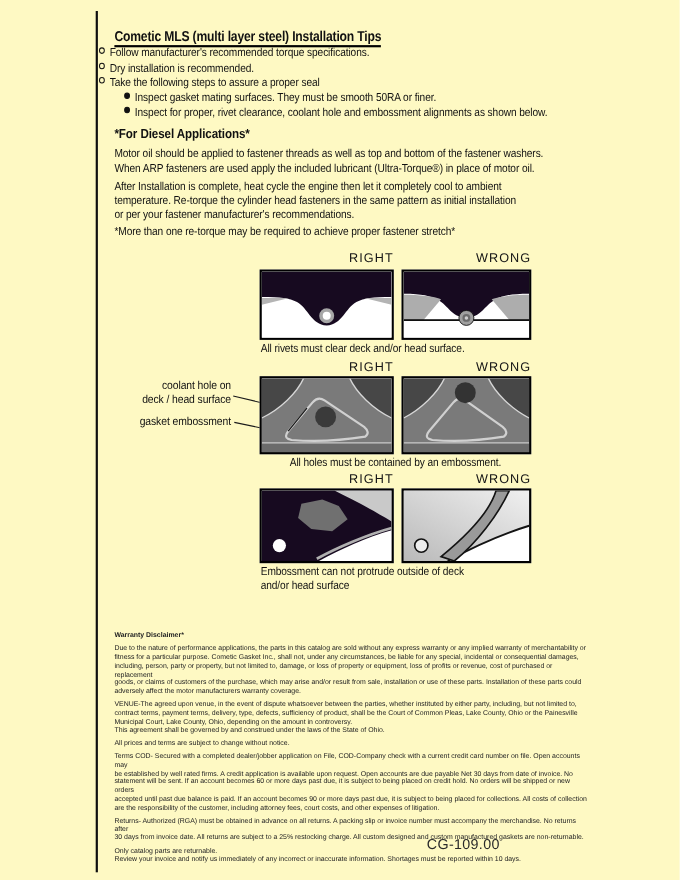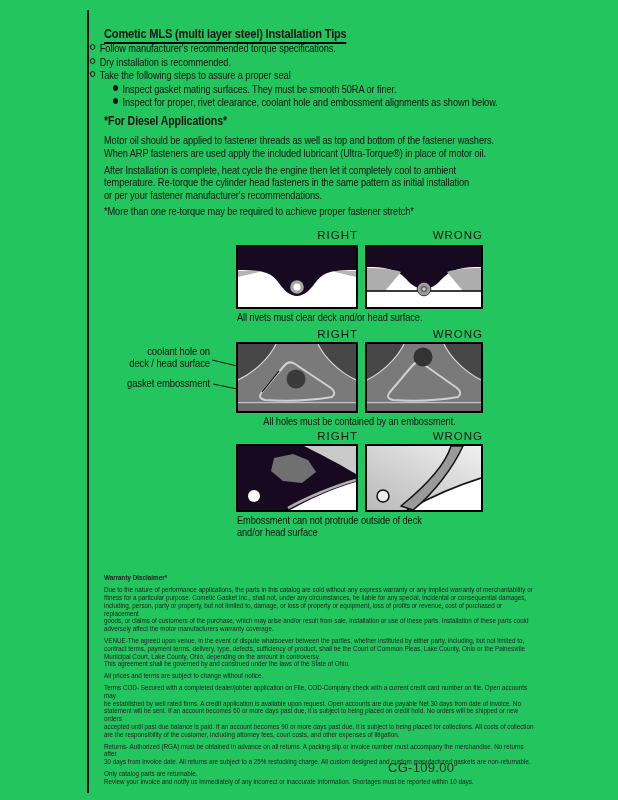--- a/index.html
+++ b/index.html
@@ -1,16 +1,16 @@
 <!DOCTYPE html>
 <html style="--diagram-dark: #170a20; --panel-gray: #7a7a7a; --ink: #111111;"><head>
 <meta charset="utf-8">
 <style>
   html,body{margin:0;padding:0;background:#ffffff;}
-  .page{position:relative;width:618px;height:800px;background:#22c55e;overflow:hidden;
+  .page{position:relative;width:618px;height:800px;background:#fef9c3;overflow:hidden;
         font-family:"Liberation Sans",sans-serif;color:#111;}
   .abs{position:absolute;}
   .pre{white-space:pre-line;}
   .cond{transform:scaleX(0.88);transform-origin:0 0;}
   .cond-c{transform:scaleX(0.88);transform-origin:50% 0;}
   .cond-r{transform:scaleX(0.9);transform-origin:100% 0;}
 
   .vrule{left:87px;top:10px;width:2px;height:783px;background:#0f0f0f;}
 
   .title{left:104px;top:24px;font-size:13px;font-weight:bold;letter-spacing:-0.2px;

